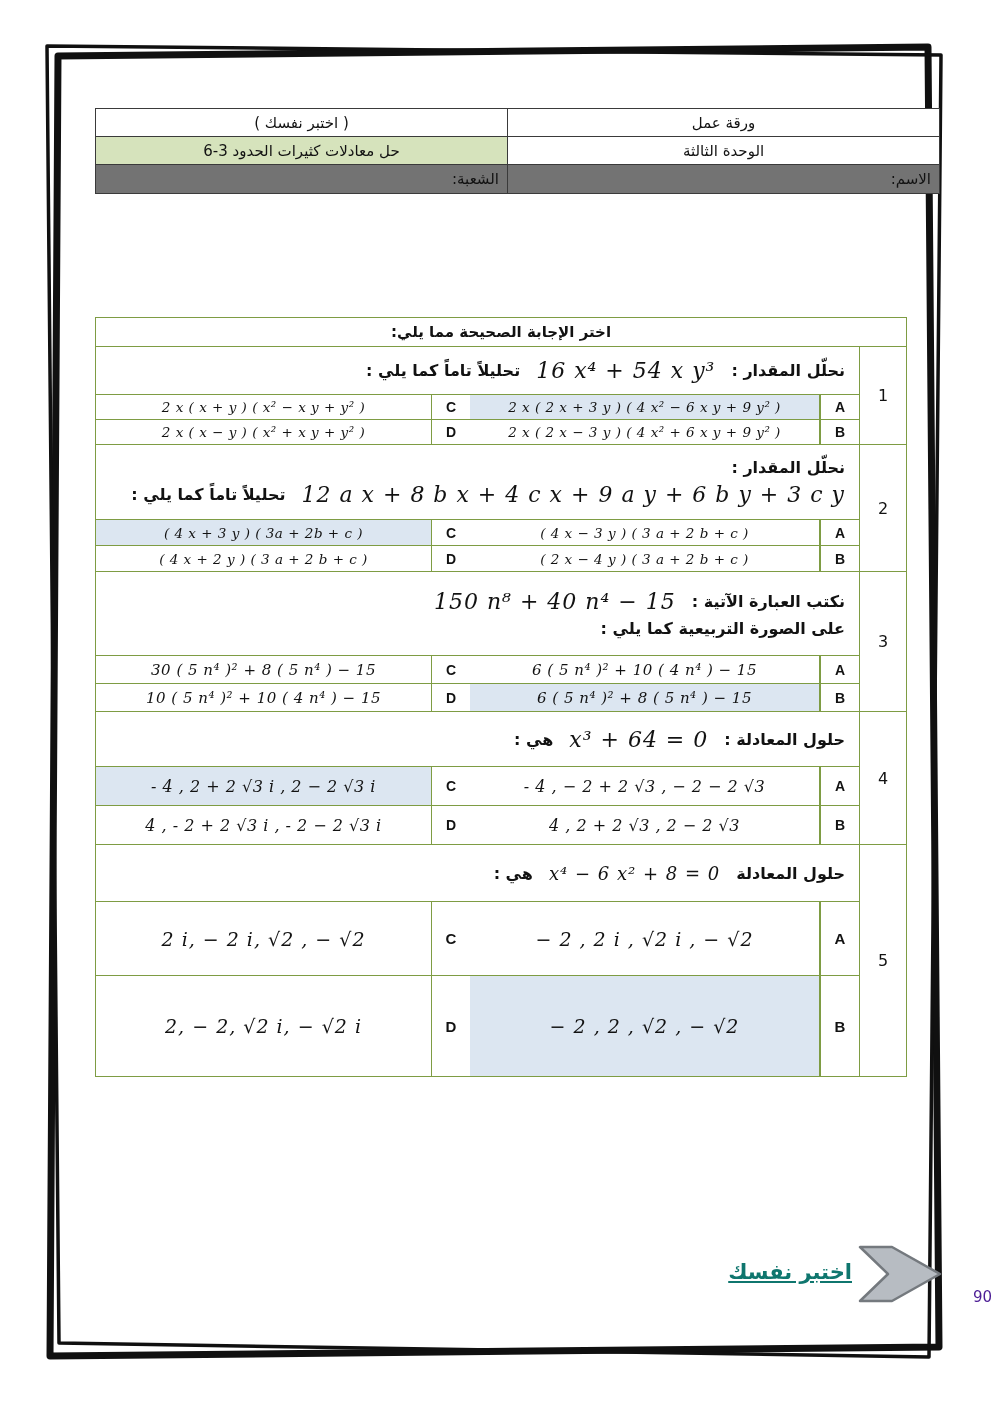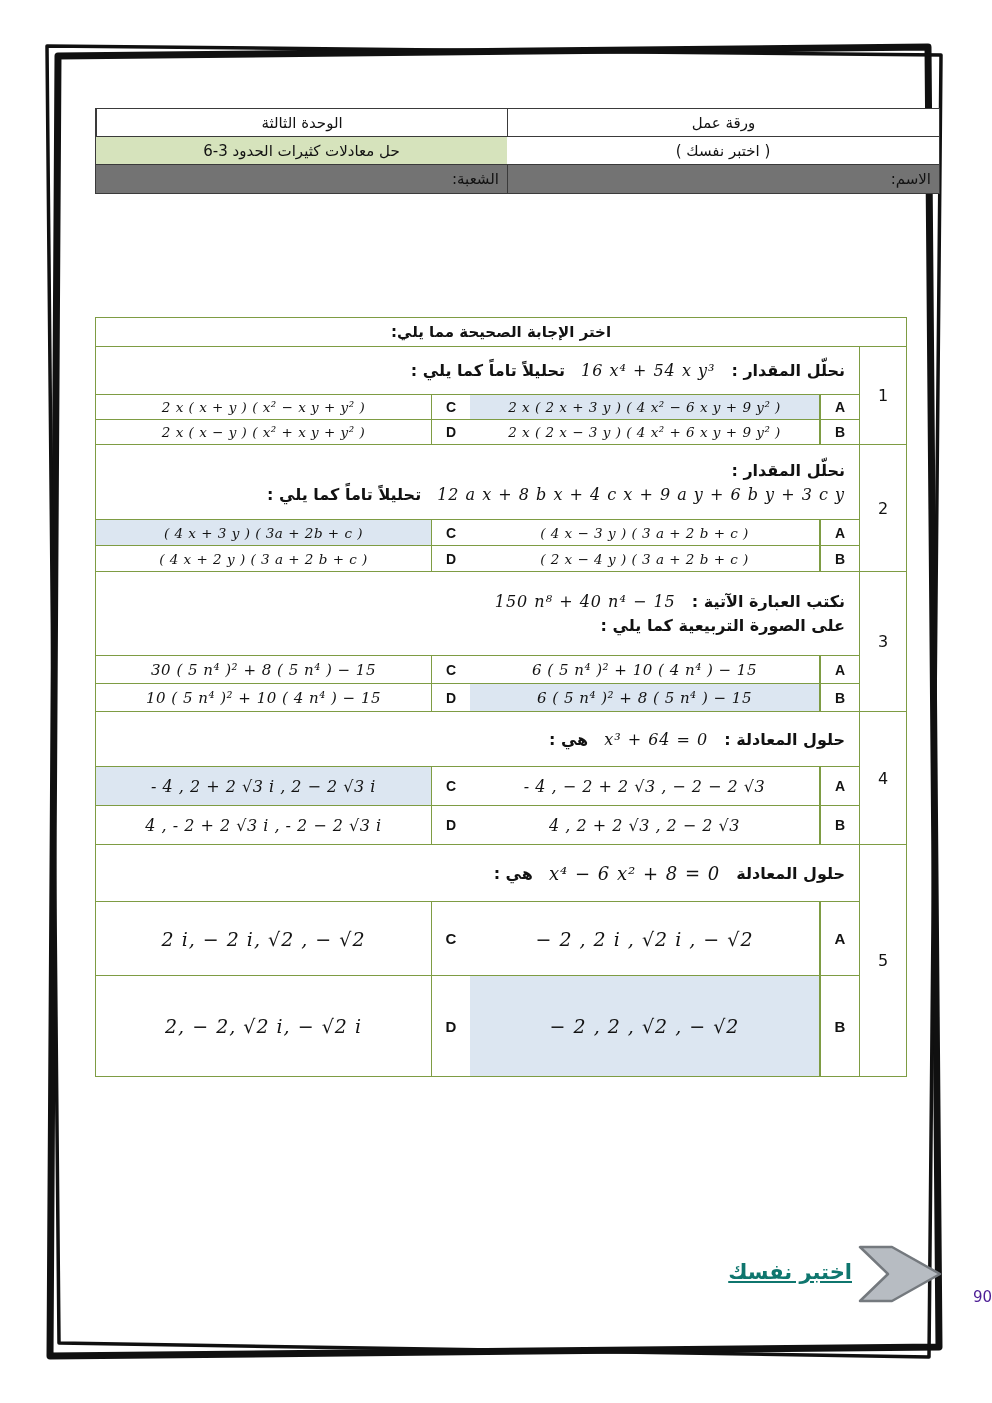--- a/index.html
+++ b/index.html
@@ -43,21 +43,21 @@
   .qcontent{flex:1;min-width:0;display:flex;flex-direction:column}
   .prompt-row{
     display:flex;align-items:center;gap:16px;padding:0 14px;
     border-bottom:1px solid #7e9c43;box-sizing:border-box;
   }
   .prompt-row.two-line{flex-direction:column;align-items:flex-start;justify-content:center;gap:5px}
   .pline{display:flex;gap:16px;align-items:center}
   .ar{font-weight:bold;font-size:16px;white-space:nowrap}
   .math{
     font-family:"DejaVu Serif","Liberation Serif",serif;font-style:italic;
-    font-size:16px;letter-spacing:1px;white-space:nowrap;
+    font-size:22px;letter-spacing:1px;white-space:nowrap;
   }
   .answer-row{display:flex;align-items:stretch}
   .answer-row:not(:last-child){border-bottom:1px solid #7e9c43}
   .alabel{
     flex:0 0 38px;display:flex;align-items:center;justify-content:center;
     font-weight:bold;font-size:14px;border-inline-end:1px solid #7e9c43;
     font-family:"Liberation Sans","DejaVu Sans",sans-serif;
   }
   .atext{
     display:flex;align-items:center;justify-content:center;
@@ -92,26 +92,26 @@
 
 <svg class="frame" viewBox="0 0 992 1403" xmlns="http://www.w3.org/2000/svg">
   <path d="M 58 56 L 928 47 L 939 1347 L 50 1356 Z" fill="none" stroke="#101010" stroke-width="7" stroke-linejoin="round" stroke-linecap="round"></path>
   <path d="M 47 46 L 941 55 L 929 1357 L 59 1343 Z" fill="none" stroke="#101010" stroke-width="3.5" stroke-linejoin="round" stroke-linecap="round"></path>
 </svg>
 
 <div class="header-grid" dir="rtl">
   <div class="hcell colR">
     <span>ورقة عمل</span>
   </div>
+  <div class="hcell">
+    <span>( اختبر نفسك )</span>
+  </div>
+
   <div class="hcell colR">
     <span>الوحدة الثالثة</span>
-  </div>
-
-  <div class="hcell">
-    <span>( اختبر نفسك )</span>
   </div>
   <div class="hcell bg-green">
     <span>حل معادلات كثيرات الحدود 3-6</span>
   </div>
 
   <div class="hcell colR last start bg-yellow">
     <span>الاسم:</span>
   </div>
   <div class="hcell last start bg-yellow">
     <span>الشعبة:</span>

